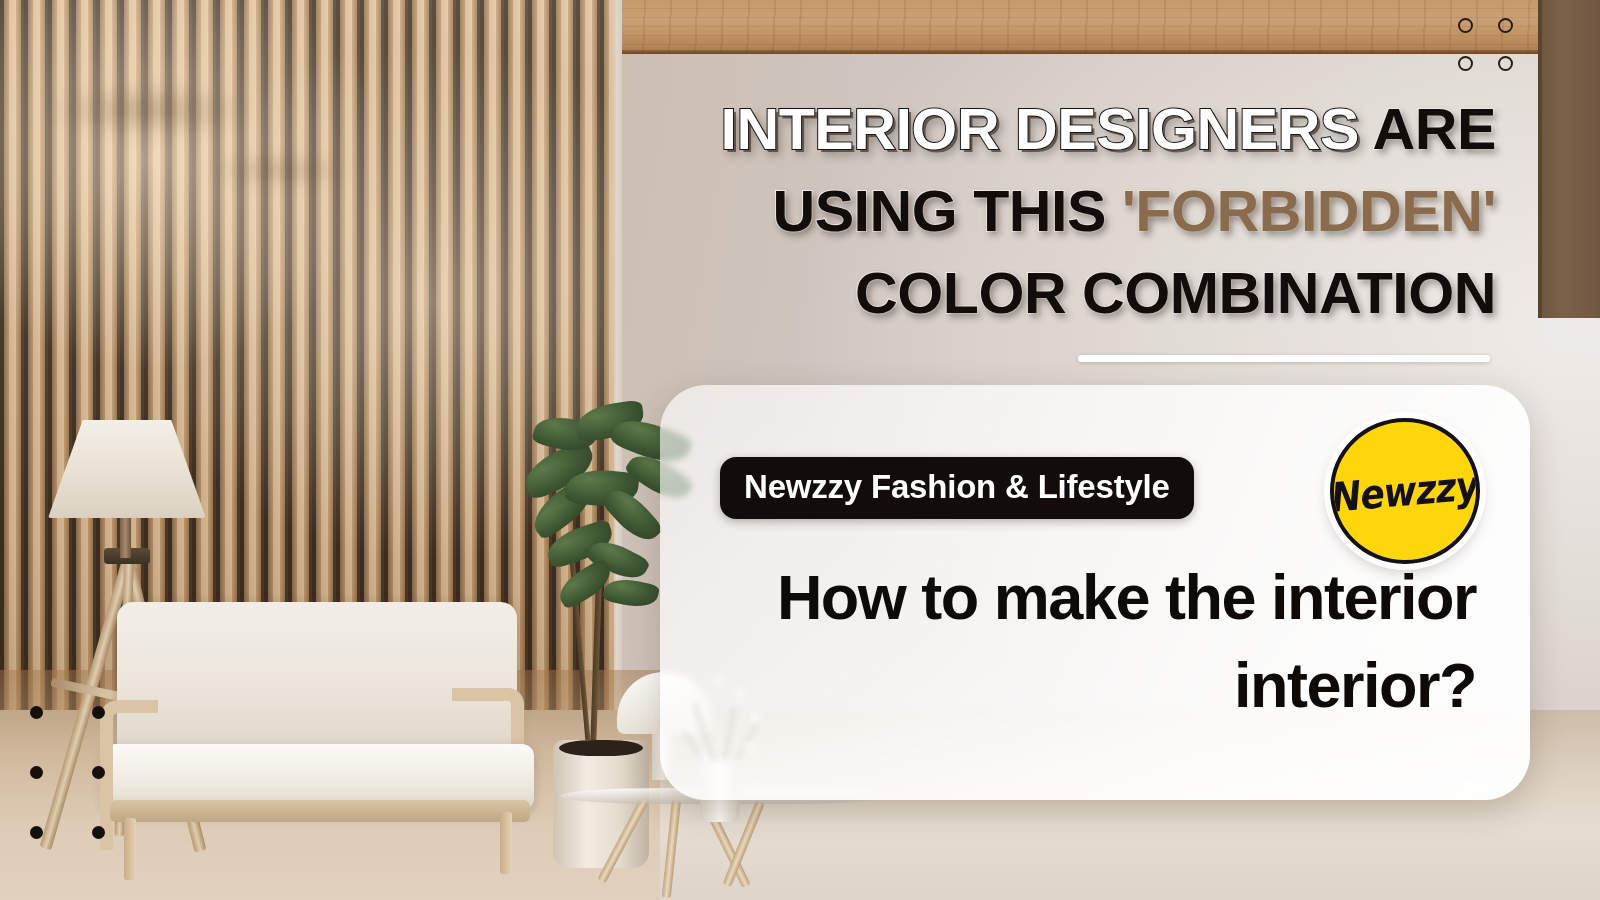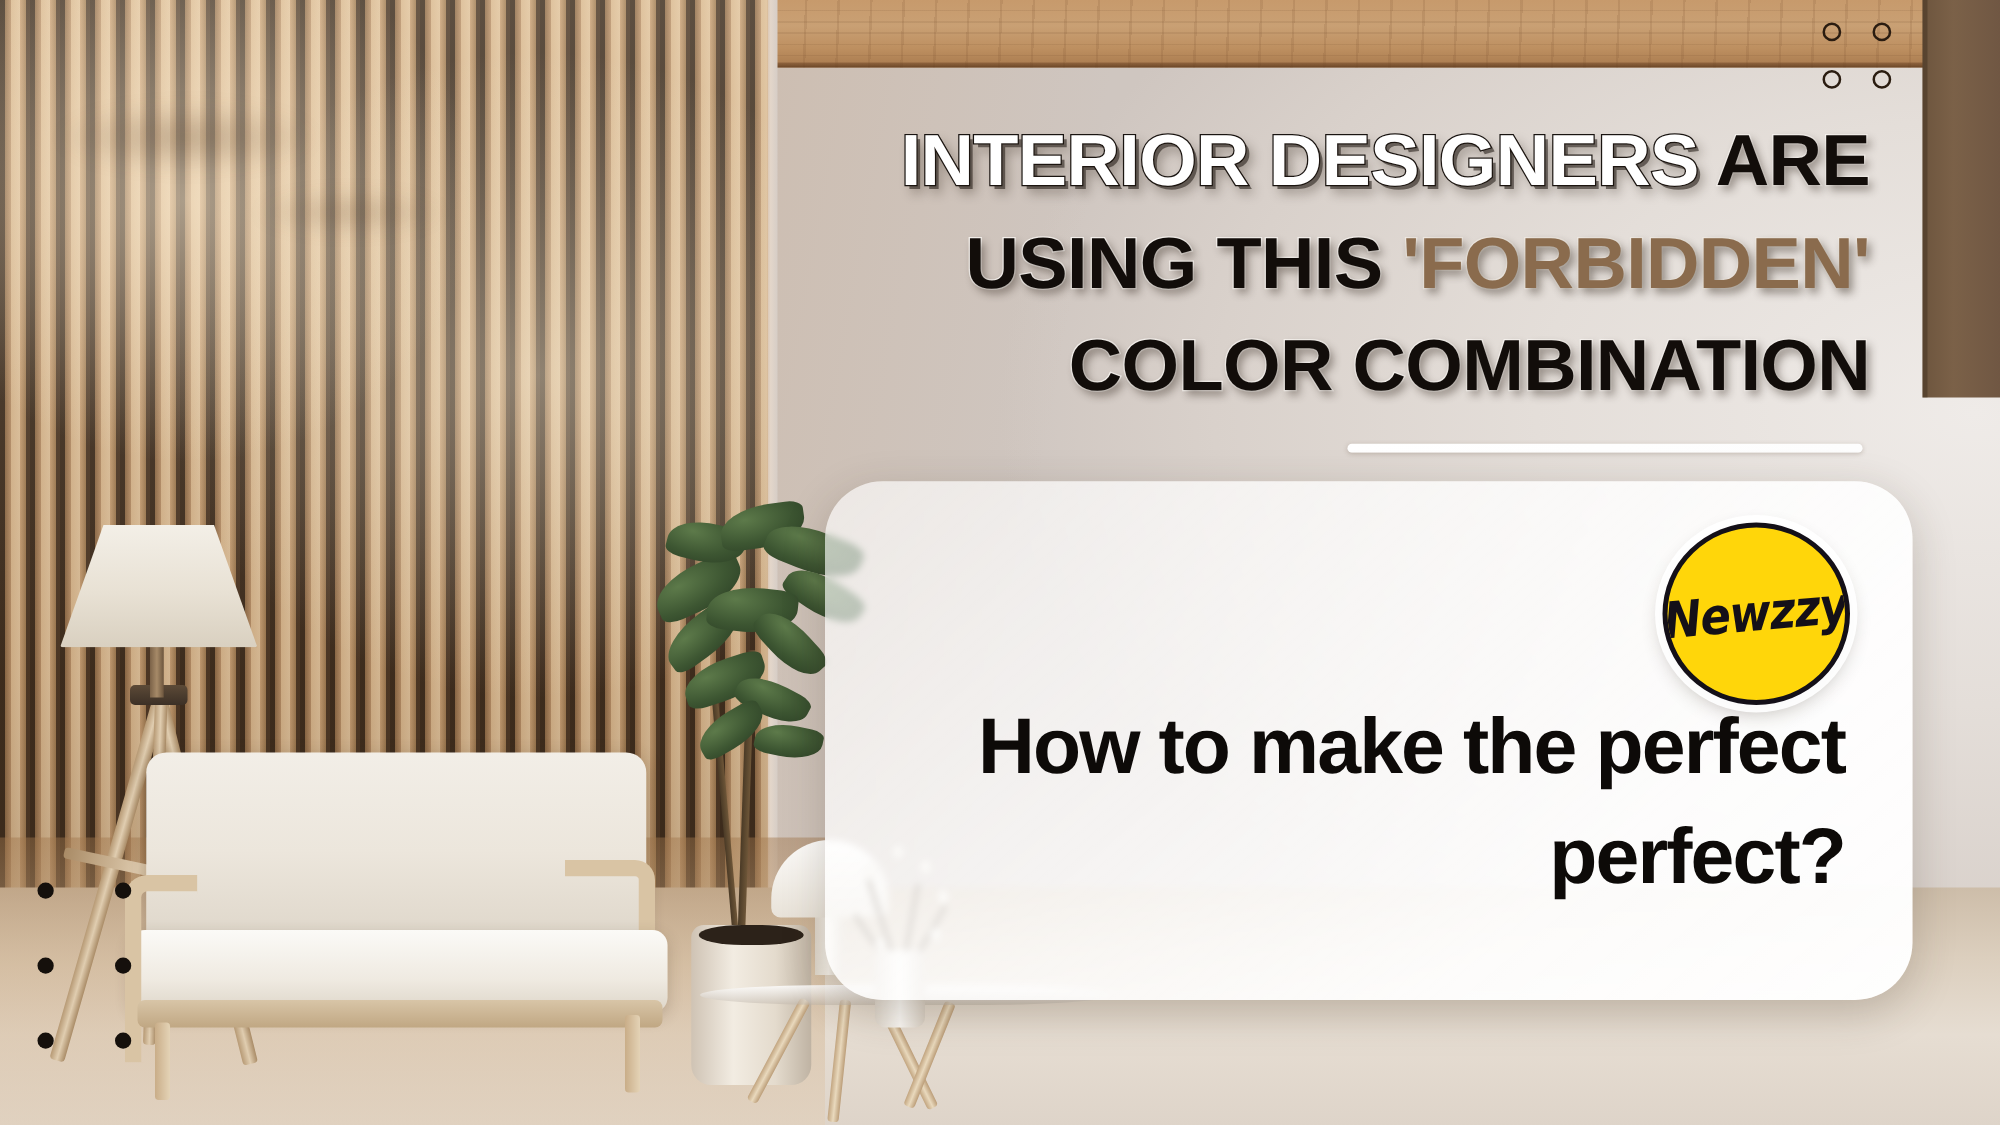--- a/index.html
+++ b/index.html
@@ -422,21 +422,22 @@
 
   <div class="headline">
     <div class="hl-line"><span class="hl-white">INTERIOR DESIGNERS</span><span class="hl-black"> ARE</span></div>
     <div class="hl-line"><span class="hl-black">USING THIS </span><span class="hl-brown">'FORBIDDEN'</span></div>
     <div class="hl-line"><span class="hl-black">COLOR COMBINATION</span></div>
   </div>
 
   <div class="hl-divider"></div>
 
   <div class="card">
-    <div class="card-title">How to make the perfect perfect?</div>
+    <div class="pill">Newzzy Fashion &amp; Lifestyle</div>
+    <div class="card-title">How to make the interior interior?</div>
 
   </div>
 
   <div class="logo-badge">
     <span class="logo-text">Newzzy</span>
   </div>
 
 </div>
 
 </body></html>

